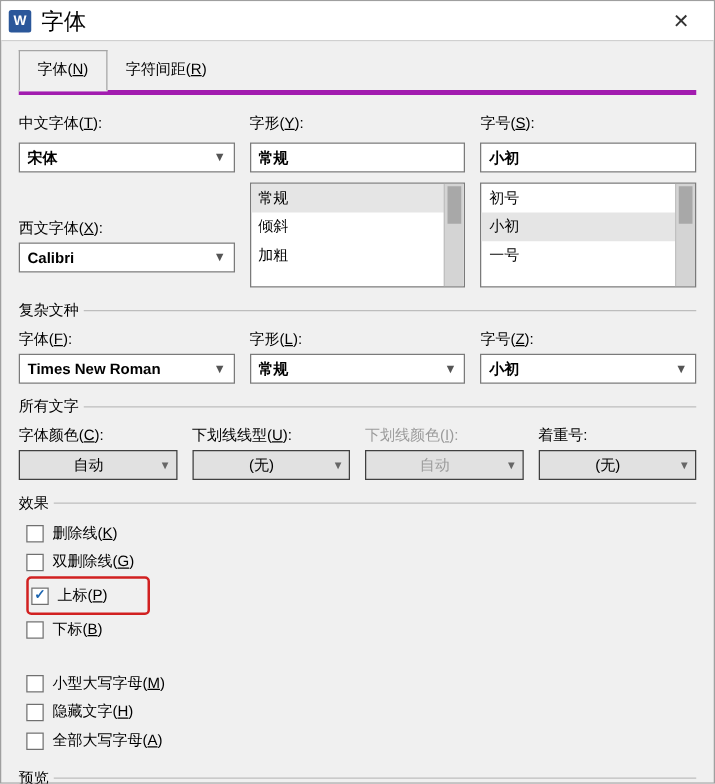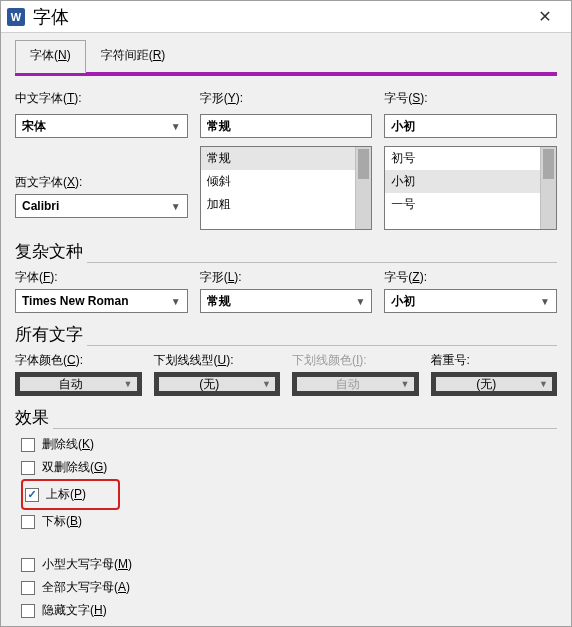--- a/index.html
+++ b/index.html
@@ -82,21 +82,21 @@
   }
   .combo .combo-text { flex: 1; overflow: hidden; white-space: nowrap; }
   .combo .combo-btn {
     width: 18px; height: 18px;
     display:flex; align-items:center; justify-content:center;
     color: #555;
     font-size: 10px;
   }
   .dropdown-btn {
     background: #e1e1e1;
-    border: 5px solid #404040;
+    border: 1px solid #404040;
     height: 24px;
     display:flex; align-items:center;
     padding: 0 4px;
     justify-content: center;
   }
   .dropdown-btn .dd-text { flex:1; text-align:center; }
   .dropdown-btn .caret { margin-left:6px; font-size:9px; color:#666; }
   .disabled { color:#9b9b9b; }
 
   .listbox {
@@ -117,22 +117,22 @@
     background:#a8a8a8;
   }
   .list-item { padding:3px 6px; }
   .list-item.sel-grey { background:#e5e5e5; }
 
   .fieldset {
     margin-top: 10px;
     margin-bottom:6px;
   }
   .legend-row {
-    display:flex; align-items:flex-end;
-    font-size:17px;
+    display:flex; align-items:center;
+    font-size:12px;
   }
   .legend-row .legend { white-space:nowrap; margin-right:4px;}
   .legend-row .line { flex:1; height:1px; background:#bdbdbd; }
 
   .chk-row {
     display:flex; align-items:center;
     gap:7px; padding:3px 0;
   }
   .chk {
     width:14px; height:14px;
@@ -376,25 +376,25 @@
             <span><span>下标(</span><span class="u">B</span><span>)</span></span>
           </div>
         </div>
         <div>
           <div class="chk-row">
             <span class="chk"></span>
             <span><span>小型大写字母(</span><span class="u">M</span><span>)</span></span>
           </div>
           <div class="chk-row">
             <span class="chk"></span>
+            <span><span>隐藏文字(</span><span class="u">H</span><span>)</span></span>
+          </div>
+          <div class="chk-row">
+            <span class="chk"></span>
             <span><span>全部大写字母(</span><span class="u">A</span><span>)</span></span>
-          </div>
-          <div class="chk-row">
-            <span class="chk"></span>
-            <span><span>隐藏文字(</span><span class="u">H</span><span>)</span></span>
           </div>
         </div>
       </div>
     </div>
 
     <div class="fieldset">
       <div class="legend-row">
         <span class="legend">预览</span>
         <span class="line"></span>
       </div>

